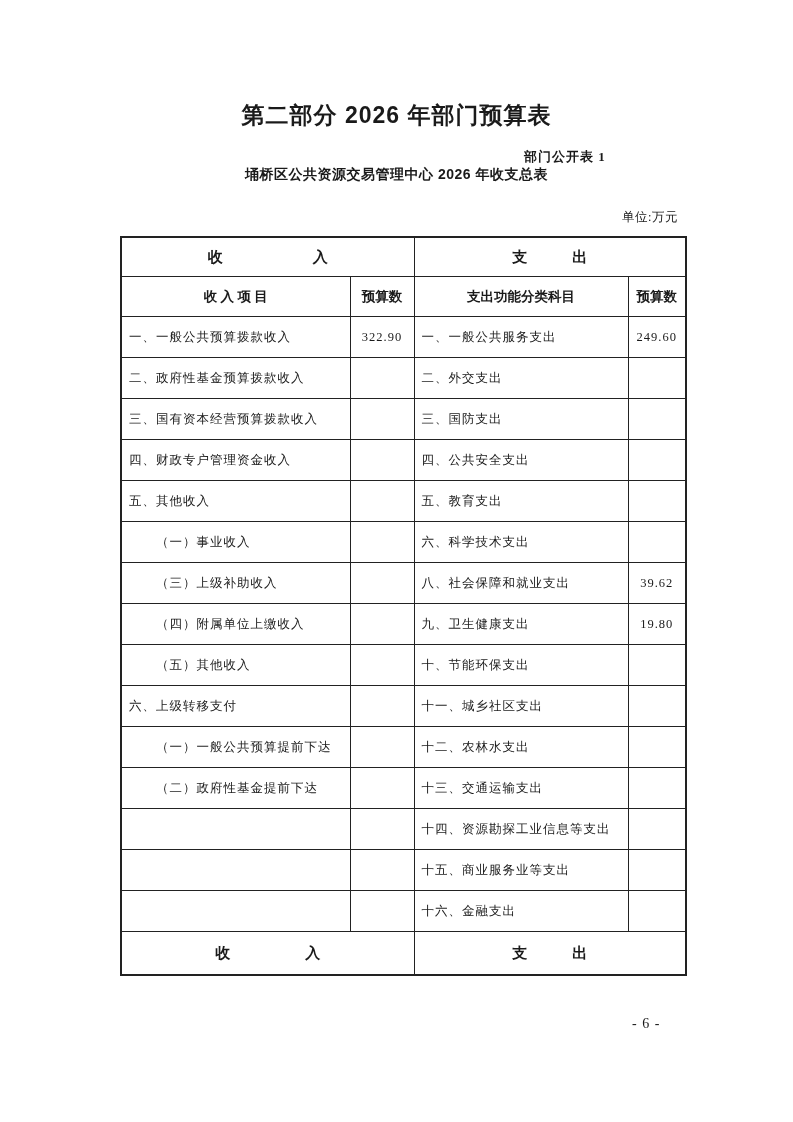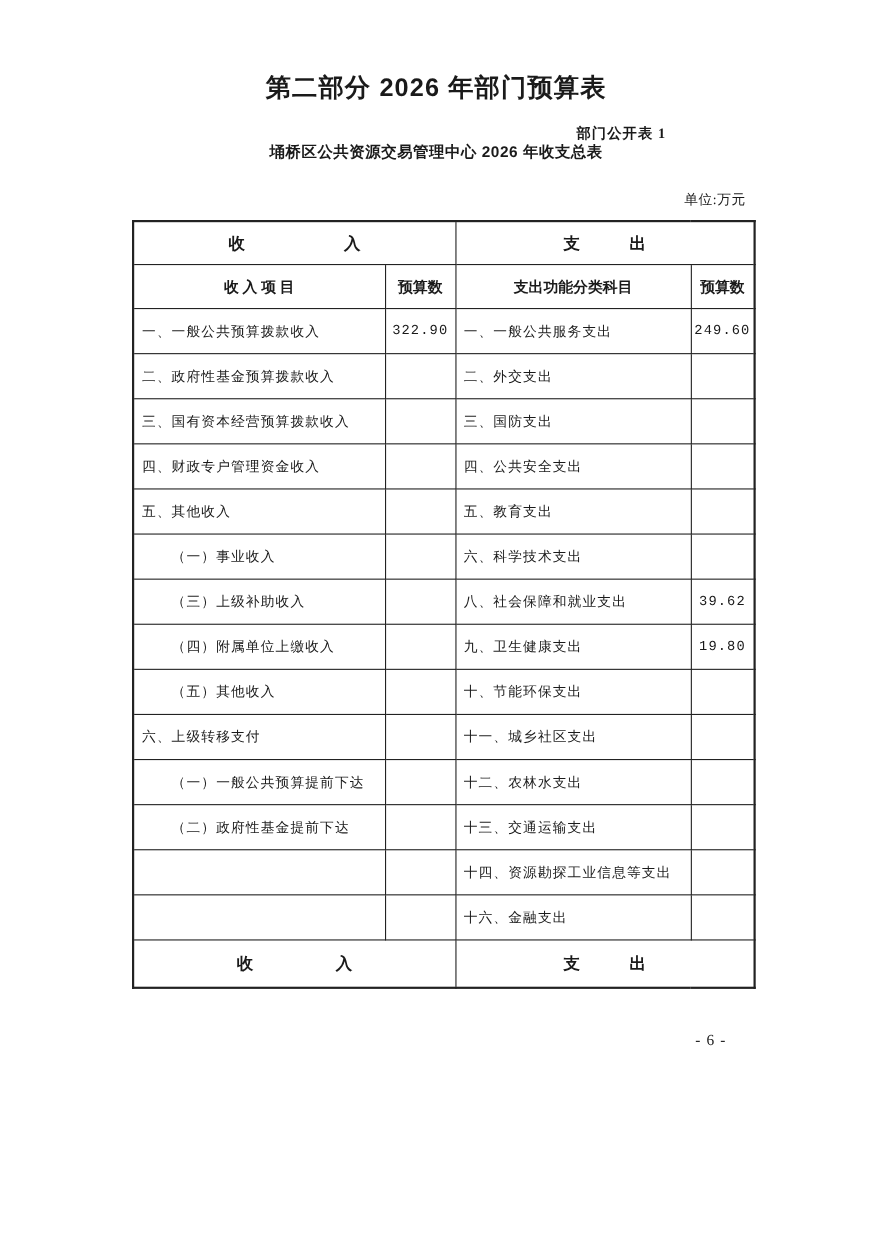--- a/index.html
+++ b/index.html
@@ -9,21 +9,21 @@
   }
   body {
     width: 793px;
     height: 1122px;
     font-family: "Liberation Serif", serif;
     color: #1a1a1a;
     position: relative;
     overflow: hidden;
   }
   .doc-title {
-    padding-top: 64px;
+    padding-top: 100px;
     text-align: center;
     font-family: "Liberation Sans", sans-serif;
     font-weight: bold;
     font-size: 23px;
     letter-spacing: 1px;
   }
   .table-note {
     margin-top: 17px;
     padding-left: 524px;
     font-size: 13px;
@@ -77,21 +77,20 @@
     letter-spacing: 1px;
   }
   td.item-cell {
     text-align: left;
     padding-left: 7px;
   }
   td.num-cell {
     text-align: center;
     letter-spacing: 0;
     font-size: 13px;
-    font-family: Liberation Mono, monospace;
   }
   tr.footer-row td {
     height: 40px;
     font-weight: bold;
     font-size: 15px;
     text-align: center;
     vertical-align: middle;
   }
   .page-number {
     margin-top: 40px;
@@ -203,20 +202,26 @@
     </tr>
     <tr class="data-row">
       <td class="item-cell"></td>
       <td class="num-cell"></td>
       <td class="item-cell">十四、资源勘探工业信息等支出</td>
       <td class="num-cell"></td>
     </tr>
     <tr class="data-row">
       <td class="item-cell"></td>
       <td class="num-cell"></td>
+      <td class="item-cell">十五、商业服务业等支出</td>
+      <td class="num-cell"></td>
+    </tr>
+    <tr class="data-row">
+      <td class="item-cell"></td>
+      <td class="num-cell"></td>
       <td class="item-cell">十六、金融支出</td>
       <td class="num-cell"></td>
     </tr>
     <tr class="footer-row">
       <td colspan="2">收　　　　　入</td>
       <td colspan="2">支　　　出</td>
     </tr>
   </tbody>
 </table>
 

